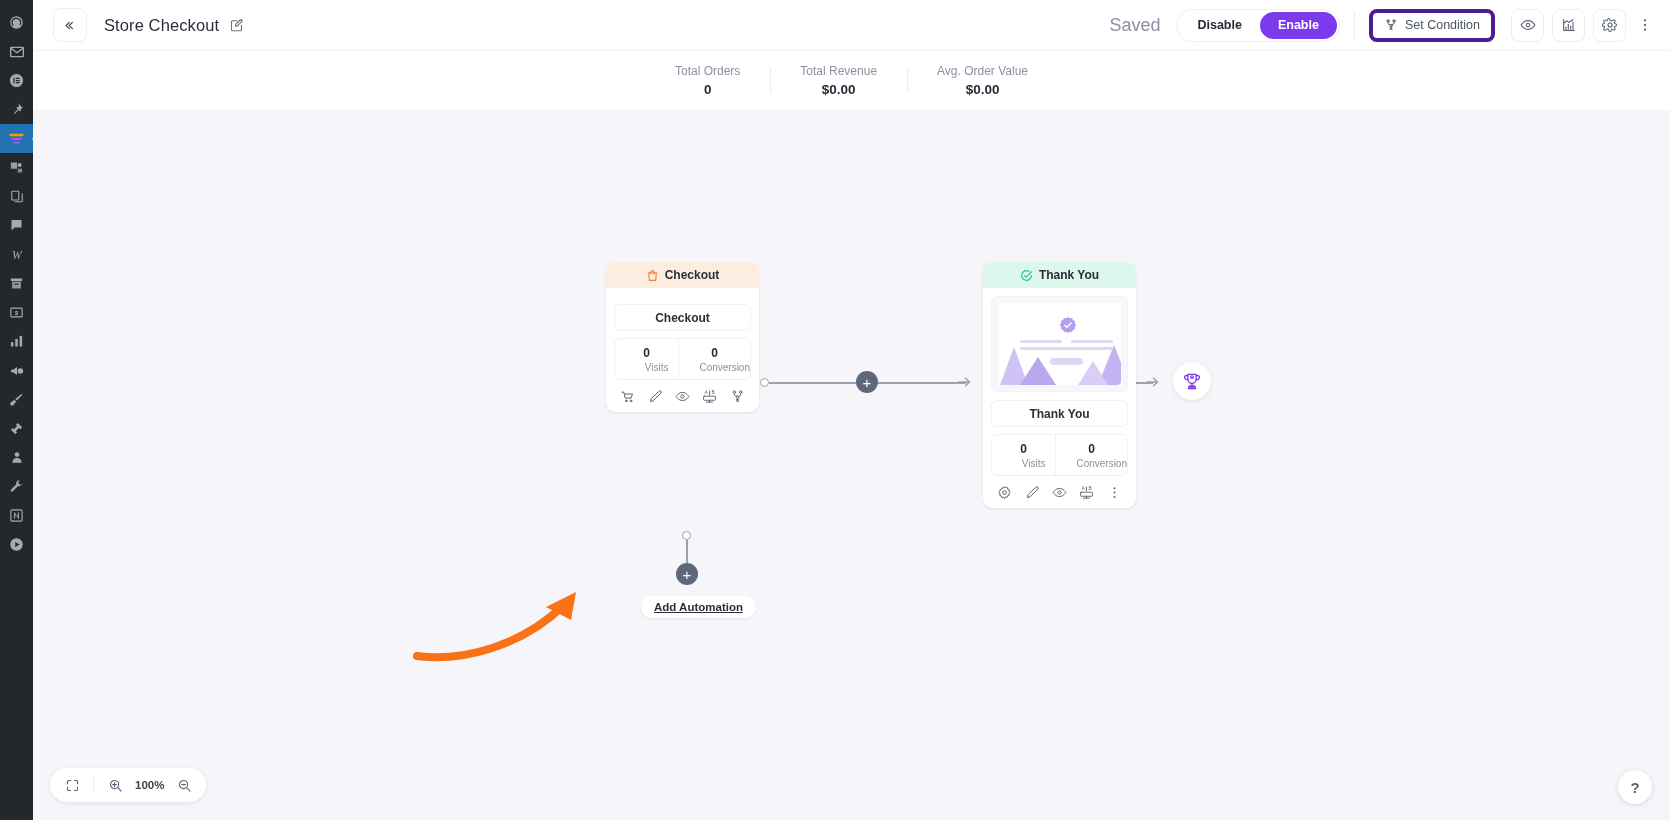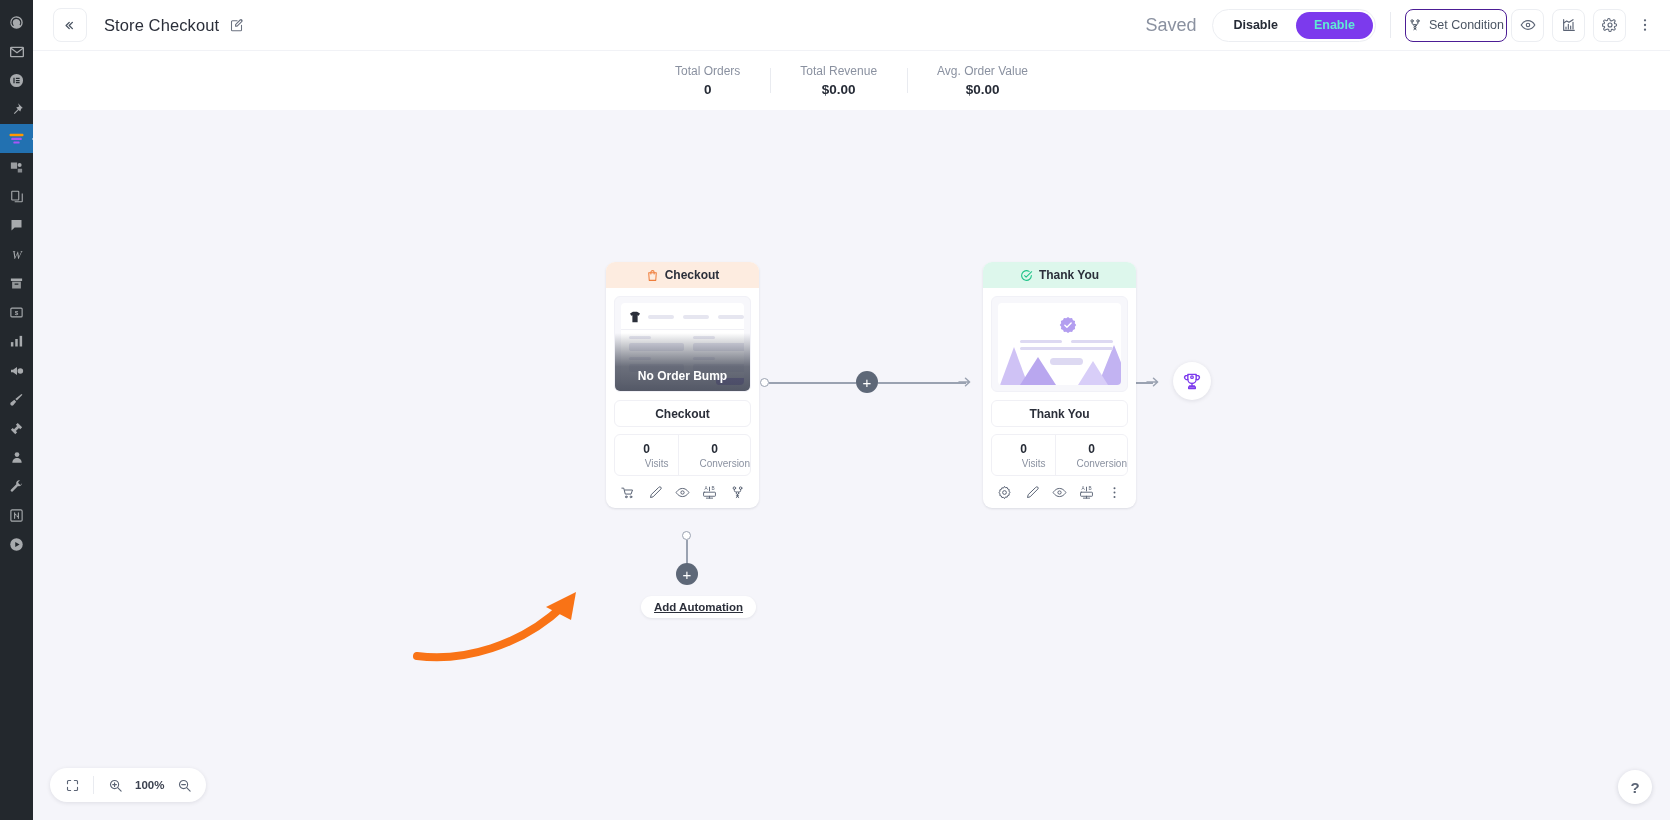--- a/index.html
+++ b/index.html
@@ -64,26 +64,26 @@
   .toggle-group {
     display: flex; align-items: flex-end;
     border: 1px solid #eceef2; border-radius: 22px;
     background: #fff; padding: 2px; height: 33px;
   }
   .tg-btn {
     font-size: 12.5px; font-weight: bold; border: none; background: transparent;
     padding: 0 18px; height: 27px; border-radius: 16px; cursor: pointer;
     color: #262b36;
   }
-  .tg-btn.on { background: #7c3aed; color: #5eead4; }
+  .tg-btn.on { background: #7c3aed; color: #ffffff; }
   .hdr-div { width: 1px; height: 26px; background: #e9ebf0; margin: 0 14px; }
   .hdr-btn {
-    height: 33px; border: 1px solid #4c1d95; border-radius: 8px; background: #fff;
-    display: flex; align-items: center; gap: 7px; padding: 0 2px;
-    font-size: 12.5px; color: #4b5563; cursor: pointer; margin-right: 4px;
+    height: 33px; border: 4px solid #4c1d95; border-radius: 8px; background: #fff;
+    display: flex; align-items: center; gap: 7px; padding: 0 11px;
+    font-size: 12.5px; color: #4b5563; cursor: pointer; margin-right: 16px;
   }
   .hdr-ico {
     width: 33px; height: 33px; border: 1px solid #eceef2; border-radius: 8px;
     background: #fff; display:flex; align-items:center; justify-content:center;
     color:#5b6475; cursor:pointer; margin-right: 8px;
   }
   .hdr-dots { width: 22px; height: 33px; display:flex;align-items:center;justify-content:center;
     color:#5b6475; cursor:pointer; }
 
   
@@ -441,45 +441,20 @@
     <div class="node" style="left:573px; top:152px;">
       <div class="node-head checkout">
         <svg width="13" height="13" viewBox="0 0 24 24" fill="none" stroke="#ef7e3c" stroke-width="1.9" stroke-linecap="round" stroke-linejoin="round">
           <path d="M5 7h14l-1 14H6z"></path>
             <path d="M9 9V6a3 3 0 0 1 6 0v3"></path>
         </svg>
         <span>Checkout</span>
       </div>
 
       <div class="node-body">
-        <div class="preview">
-          <div class="inner">
-
-            <svg width="14" height="14" viewBox="0 0 24 24" style="position:absolute;left:7px;top:7px;" fill="#2b2f3a">
-              <path d="M8.5 3h7l5 3-2 4-2-1v12H7.5V9l-2 1-2-4z"></path>
-            </svg>
-            <div class="ph" style="position:absolute;left:27px;top:12px;width:26px;height:3.5px;"></div>
-            <div class="ph" style="position:absolute;left:62px;top:12px;width:26px;height:3.5px;"></div>
-            <div class="ph" style="position:absolute;left:97px;top:12px;width:26px;height:3.5px;"></div>
-            <div class="ph" style="position:absolute;left:0px;top:26px;width:139px;height:1px;background:#f0f0f5;"></div>
-
-            <div class="ph" style="position:absolute;left:8px;top:33px;width:22px;height:3px;"></div>
-            <div class="ph" style="position:absolute;left:8px;top:40px;width:55px;height:8px;"></div>
-            <div class="ph" style="position:absolute;left:8px;top:54px;width:22px;height:3px;"></div>
-            <div class="ph" style="position:absolute;left:8px;top:61px;width:55px;height:8px;"></div>
-
-            <div class="ph" style="position:absolute;left:72px;top:33px;width:22px;height:3px;"></div>
-            <div class="ph" style="position:absolute;left:72px;top:40px;width:55px;height:8px;"></div>
-            <div class="ph" style="position:absolute;left:72px;top:54px;width:22px;height:3px;"></div>
-            <div class="ph" style="position:absolute;left:72px;top:61px;width:55px;height:8px;"></div>
-
-            <div style="position:absolute;left:95px;top:75px;width:32px;height:7px;background:#7c5fd3;border-radius:3px;"></div>
-          </div>
-          <div class="overlay-label">No Order Bump</div>
-        </div>
 
         <div class="node-name">Checkout</div>
 
         <div class="metrics">
           <div class="metric">
             <div class="metric-val">0</div>
             <div class="metric-lbl">Visits</div>
           </div>
           <div class="metric">
             <div class="metric-val">0</div>

